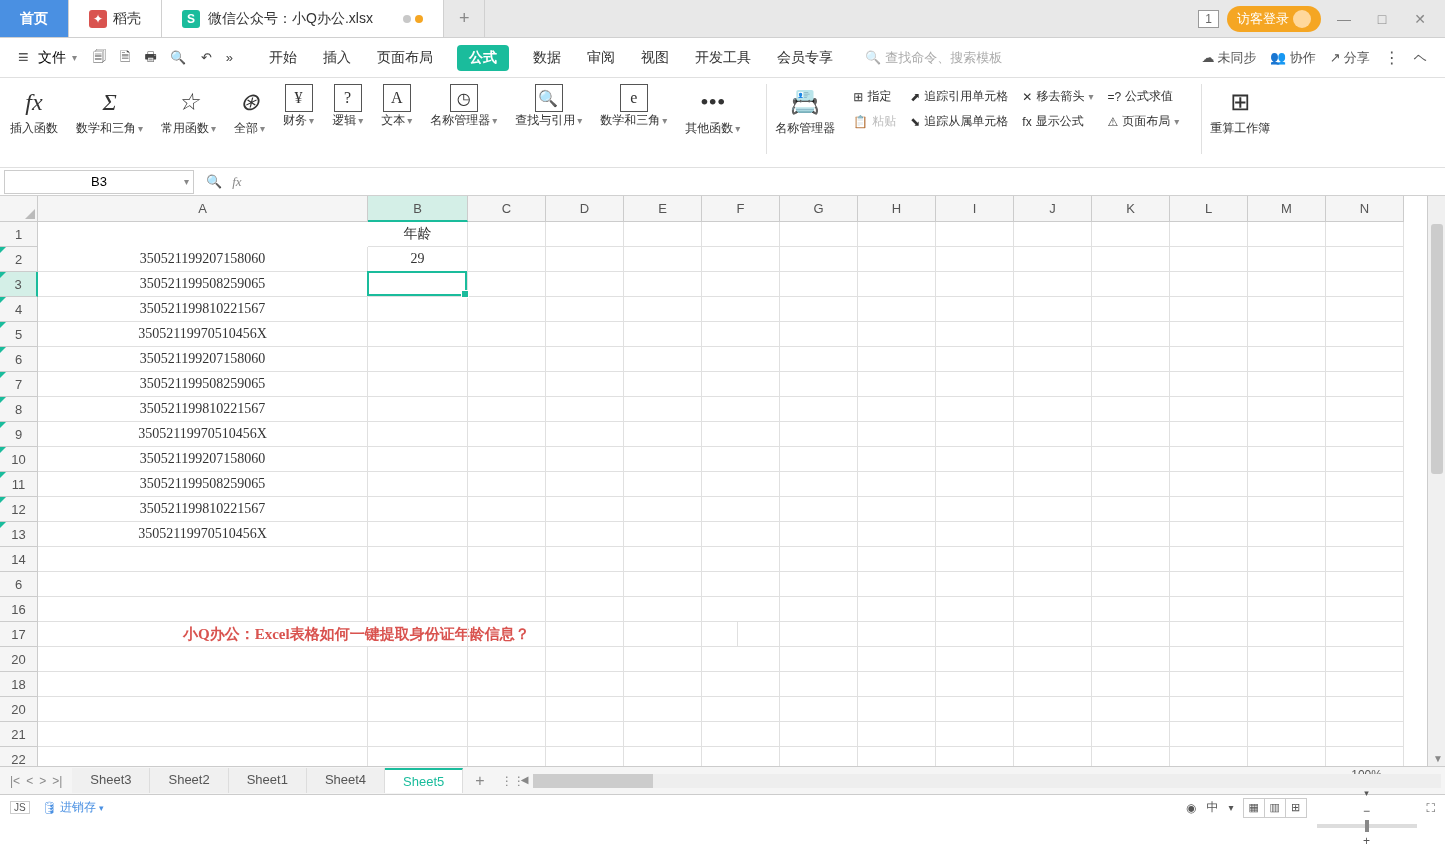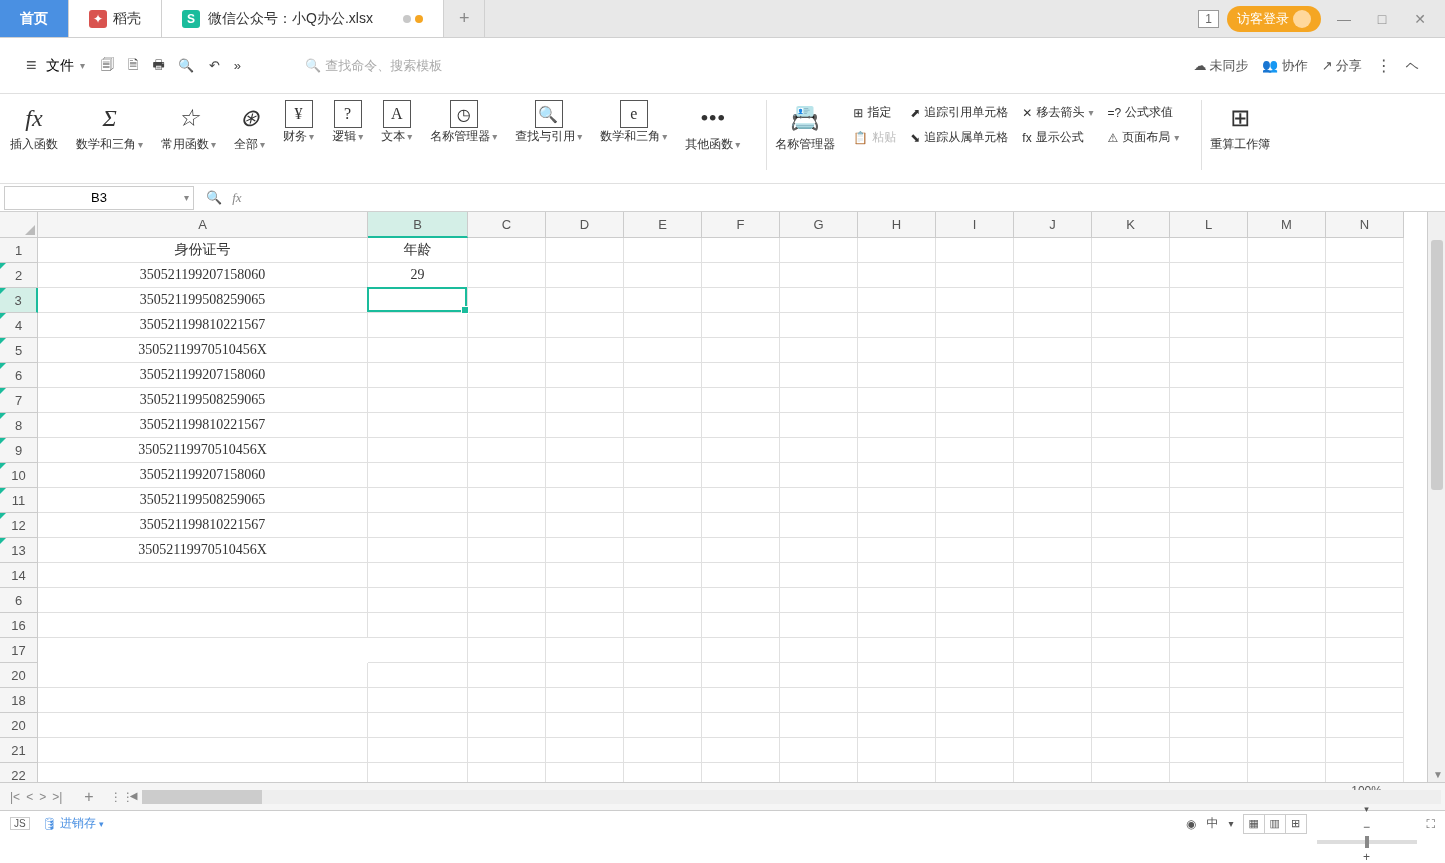--- a/index.html
+++ b/index.html
@@ -18,21 +18,21 @@
 .tab.file .dots .d1 { background: #c8c8c8; }
 .tab.file .dots .d2 { background: #f5a623; }
 .tab.add { background: #e8e8e8; padding: 0 15px; color: #888; font-size: 18px; }
 .titlebar-right { margin-left: auto; display: flex; align-items: center; gap: 8px; padding-right: 10px; }
 .badge-1 { border: 1px solid #999; padding: 1px 6px; font-size: 12px; color: #666; background: #fff; }
 .login-btn { background: #f5a623; color: #fff; padding: 4px 10px; border-radius: 14px; font-size: 13px; display: flex; align-items: center; gap: 4px; }
 .login-btn .avatar { width: 18px; height: 18px; background: #ffd89c; border-radius: 50%; }
 .win-btn { width: 30px; text-align: center; color: #888; font-size: 14px; cursor: pointer; }
 
 
-.menubar { height: 56px; display: flex; align-items: center; background: #fff; border-bottom: 1px solid #e0e0e0; padding: 0 26px; font-size: 13px; }
+.menubar { height: 40px; display: flex; align-items: center; background: #fff; border-bottom: 1px solid #e0e0e0; padding: 0 18px; font-size: 13px; }
 .menu-left { display: flex; align-items: center; gap: 6px; margin-right: 30px; }
 .menu-left .mbtn { color: #444; padding: 4px 4px; cursor: pointer; }
 .file-menu { display: flex; align-items: center; gap: 4px; font-size: 14px; margin-right: 6px; }
 .hamburger { width: 16px; display: inline-block; }
 .hamburger::before { content: "≡"; font-size: 18px; color: #555; }
 .menu-tabs { display: flex; gap: 22px; align-items: center; }
 .menu-tab { color: #333; cursor: pointer; padding: 6px 2px; font-size: 14px; }
 .menu-tab.active { background: #1abc9c; color: #fff; padding: 4px 12px; border-radius: 4px; font-weight: bold; }
 .menu-search { margin-left: 30px; display: flex; align-items: center; color: #aaa; font-size: 13px; }
 .menu-search::before { content: "🔍"; font-size: 13px; margin-right: 4px; opacity: .5; }
@@ -139,20 +139,31 @@
         <span class="hamburger"></span>
         <span>文件</span>
         <span style="font-size:10px;color:#888;margin-left:2px">▾</span>
       </span>
     <span class="mbtn">🗐</span>
     <span class="mbtn">🗎</span>
     <span class="mbtn">🖶</span>
     <span class="mbtn">🔍</span>
     <span class="mbtn">↶</span>
     <span class="mbtn">»</span>
+  </div>
+  <div class="menu-tabs">
+    <span class="menu-tab">开始</span>
+    <span class="menu-tab">插入</span>
+    <span class="menu-tab">页面布局</span>
+    <span class="menu-tab active">公式</span>
+    <span class="menu-tab">数据</span>
+    <span class="menu-tab">审阅</span>
+    <span class="menu-tab">视图</span>
+    <span class="menu-tab">开发工具</span>
+    <span class="menu-tab">会员专享</span>
   </div>
   <div class="menu-search">
       <span>查找命令、搜索模板</span>
     </div>
   <div class="menubar-right">
     <span class="item">
         <span>☁</span>
         <span>未同步</span>
       </span>
     <span class="item">
@@ -317,21 +328,20 @@
           <div class="row-h">6</div>
           <div class="row-h">16</div>
           <div class="row-h">17</div>
           <div class="row-h">20</div>
           <div class="row-h">18</div>
           <div class="row-h">20</div>
           <div class="row-h">21</div>
           <div class="row-h">22</div>
         </div>
       <div class="cells" id="cells" style="flex:1;position:relative">
-          <div class="cell" style="left: 0px; top: 0px; width: 330px; height: 25px;">身份证号</div>
           <div class="cell" style="left: 330px; top: 0px; width: 100px; height: 25px;">年龄</div>
           <div class="cell" style="left: 430px; top: 0px; width: 78px; height: 25px;"></div>
           <div class="cell" style="left: 508px; top: 0px; width: 78px; height: 25px;"></div>
           <div class="cell" style="left: 586px; top: 0px; width: 78px; height: 25px;"></div>
           <div class="cell" style="left: 664px; top: 0px; width: 78px; height: 25px;"></div>
           <div class="cell" style="left: 742px; top: 0px; width: 78px; height: 25px;"></div>
           <div class="cell" style="left: 820px; top: 0px; width: 78px; height: 25px;"></div>
           <div class="cell" style="left: 898px; top: 0px; width: 78px; height: 25px;"></div>
           <div class="cell" style="left: 976px; top: 0px; width: 78px; height: 25px;"></div>
           <div class="cell" style="left: 1054px; top: 0px; width: 78px; height: 25px;"></div>
@@ -541,20 +551,21 @@
           <div class="cell" style="left: 586px; top: 375px; width: 78px; height: 25px;"></div>
           <div class="cell" style="left: 664px; top: 375px; width: 78px; height: 25px;"></div>
           <div class="cell" style="left: 742px; top: 375px; width: 78px; height: 25px;"></div>
           <div class="cell" style="left: 820px; top: 375px; width: 78px; height: 25px;"></div>
           <div class="cell" style="left: 898px; top: 375px; width: 78px; height: 25px;"></div>
           <div class="cell" style="left: 976px; top: 375px; width: 78px; height: 25px;"></div>
           <div class="cell" style="left: 1054px; top: 375px; width: 78px; height: 25px;"></div>
           <div class="cell" style="left: 1132px; top: 375px; width: 78px; height: 25px;"></div>
           <div class="cell" style="left: 1210px; top: 375px; width: 78px; height: 25px;"></div>
           <div class="cell" style="left: 1288px; top: 375px; width: 78px; height: 25px;"></div>
+          <div class="cell red" style="left: 0px; top: 400px; width: 700px; height: 25px; justify-content: flex-start;">小Q办公：Excel表格如何一键提取身份证年龄信息？</div>
           <div class="cell" style="left: 330px; top: 400px; width: 100px; height: 25px;"></div>
           <div class="cell" style="left: 430px; top: 400px; width: 78px; height: 25px;"></div>
           <div class="cell" style="left: 508px; top: 400px; width: 78px; height: 25px;"></div>
           <div class="cell" style="left: 586px; top: 400px; width: 78px; height: 25px;"></div>
           <div class="cell" style="left: 664px; top: 400px; width: 78px; height: 25px;"></div>
           <div class="cell" style="left: 742px; top: 400px; width: 78px; height: 25px;"></div>
           <div class="cell" style="left: 820px; top: 400px; width: 78px; height: 25px;"></div>
           <div class="cell" style="left: 898px; top: 400px; width: 78px; height: 25px;"></div>
           <div class="cell" style="left: 976px; top: 400px; width: 78px; height: 25px;"></div>
           <div class="cell" style="left: 1054px; top: 400px; width: 78px; height: 25px;"></div>
@@ -641,20 +652,27 @@
   </div>
 </div>
 
 <div class="sheet-bar">
   <div class="sheet-nav">
     <span>|&lt;</span>
     <span>&lt;</span>
     <span>&gt;</span>
     <span>&gt;|</span>
   </div>
+  <div id="sheet-tabs" style="display:flex">
+      <div class="sheet-tab">Sheet3</div>
+      <div class="sheet-tab">Sheet2</div>
+      <div class="sheet-tab">Sheet1</div>
+      <div class="sheet-tab">Sheet4</div>
+      <div class="sheet-tab active">Sheet5</div>
+    </div>
   <div class="sheet-add">+</div>
   <div class="hscroll-area">
     <span style="color:#888;font-size:12px;margin-left:auto">⋮⋮</span>
     <div class="hscroll">
       <span class="arrow" style="left:-16px">◀</span>
       <div class="thumb"></div>
       <span class="arrow" style="right:-16px">▶</span>
     </div>
   </div>
 </div>

